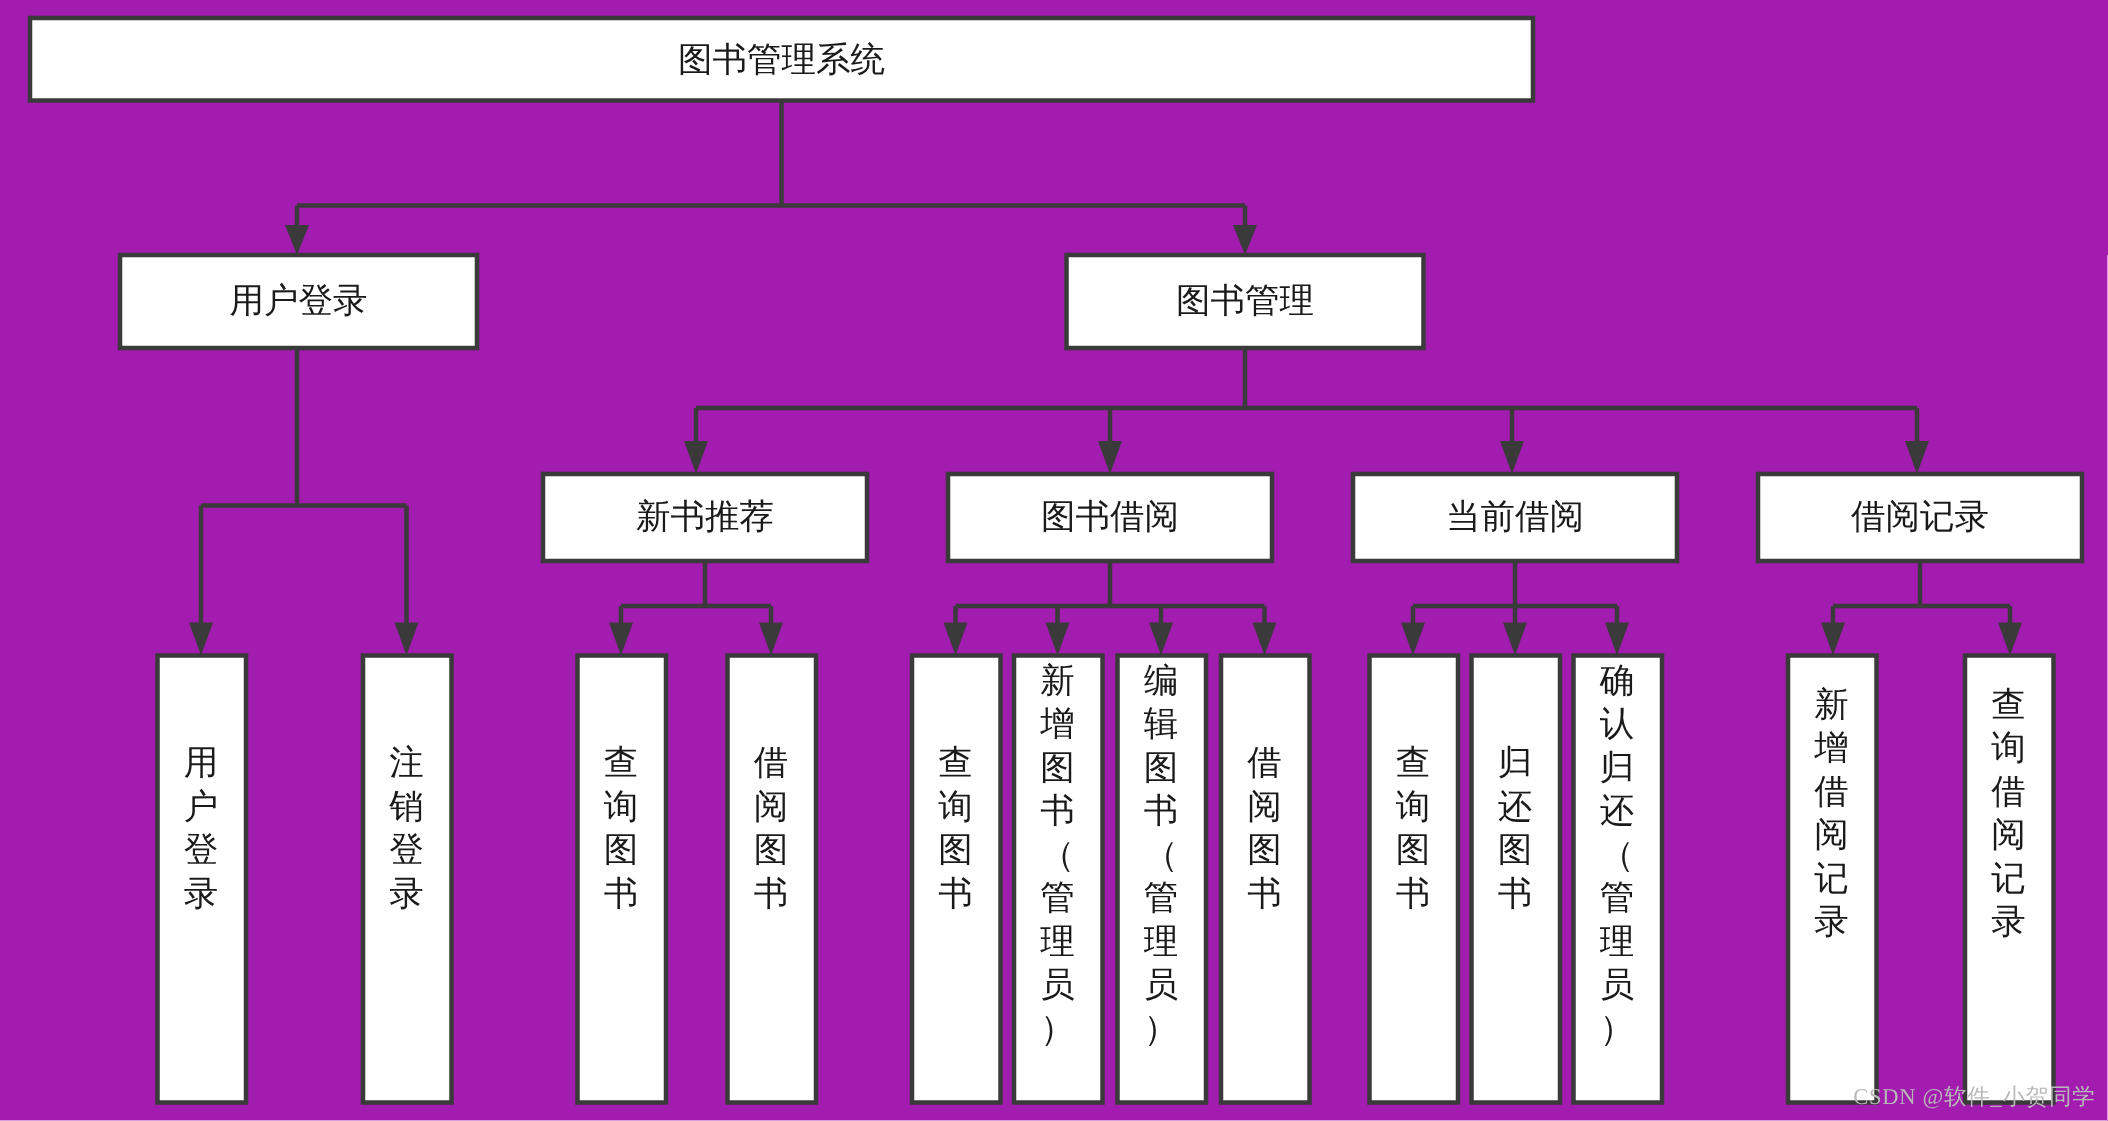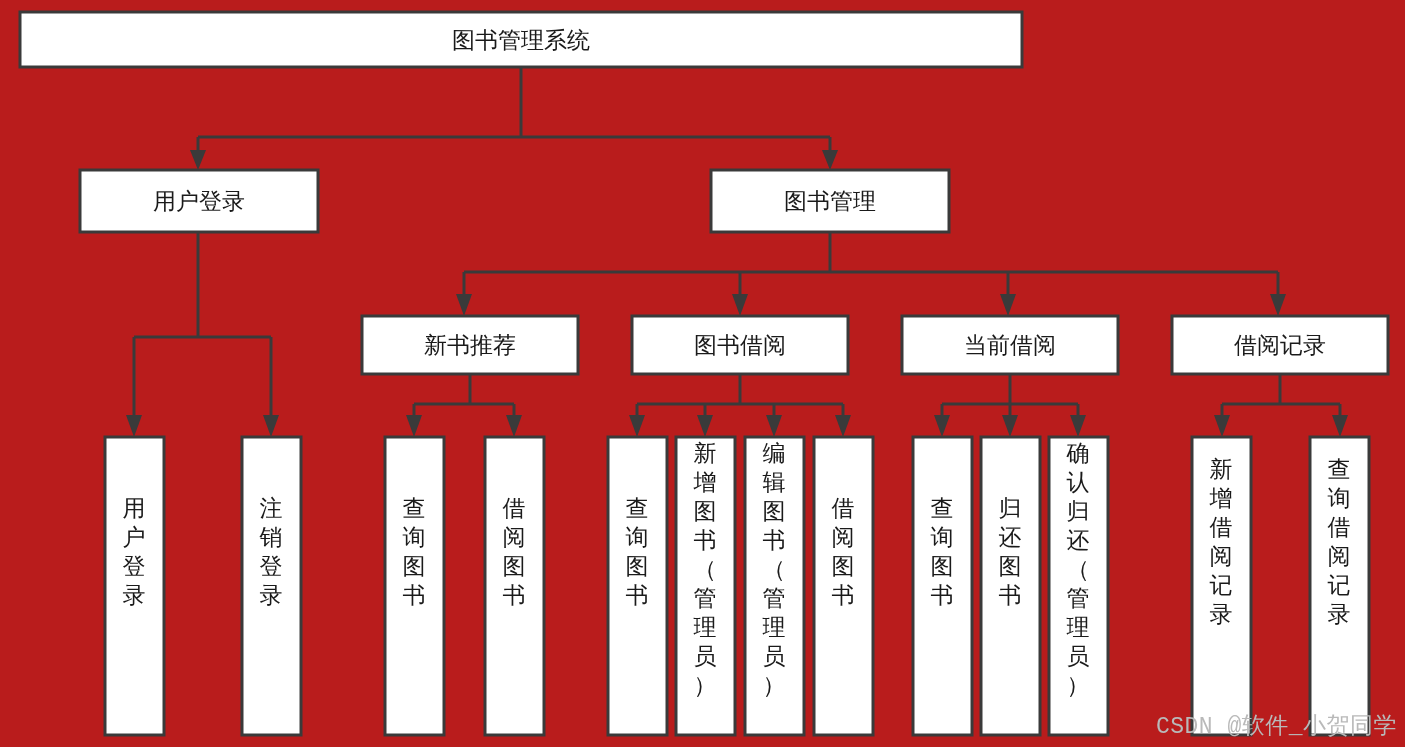--- a/index.html
+++ b/index.html
@@ -7,21 +7,21 @@
     padding: 0;
     background: #ffffff;
   }
   body {
     font-family: "DejaVu Sans", "Liberation Sans", sans-serif;
   }
   #diagram-root {
     position: relative;
     width: 1405px;
     height: 747px;
-    background: #b91c1c;
+    background: #a21caf;
     overflow: hidden;
   }
   svg#flow {
     position: absolute;
     left: 0;
     top: 0;
     width: 1405px;
     height: 747px;
     display: block;
   }
@@ -49,22 +49,22 @@
   .node-label-vertical {
     fill: #1a1a1a;
     font-family: "DejaVu Sans", "Liberation Sans", sans-serif;
     font-size: 23px;
     text-anchor: middle;
   }
   .watermark {
     position: absolute;
     right: 8px;
     bottom: 6px;
-    font-family: Liberation Mono, monospace;
-    font-size: 23px;
+    font-family: Liberation Serif, serif;
+    font-size: 15px;
     color: #b9b9b9;
     letter-spacing: 0.5px;
     white-space: nowrap;
     pointer-events: none;
   }
 </style>
 </head>
 <body>
 
 <div id="diagram-root">

